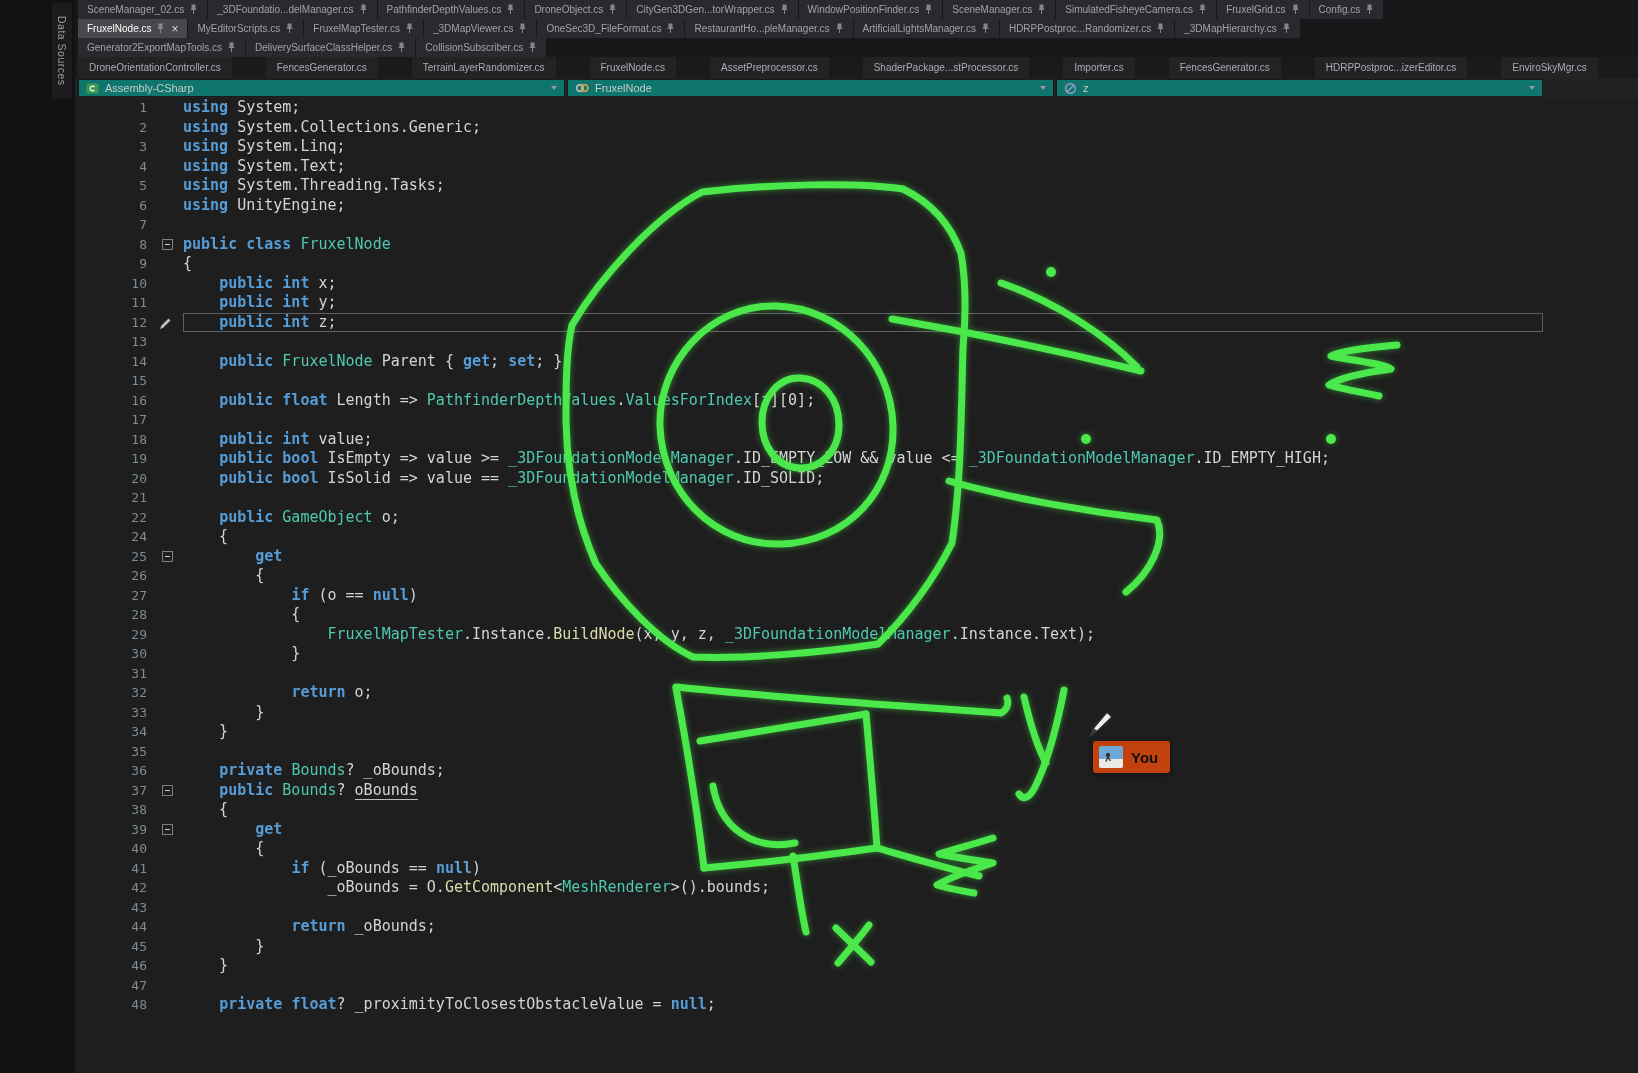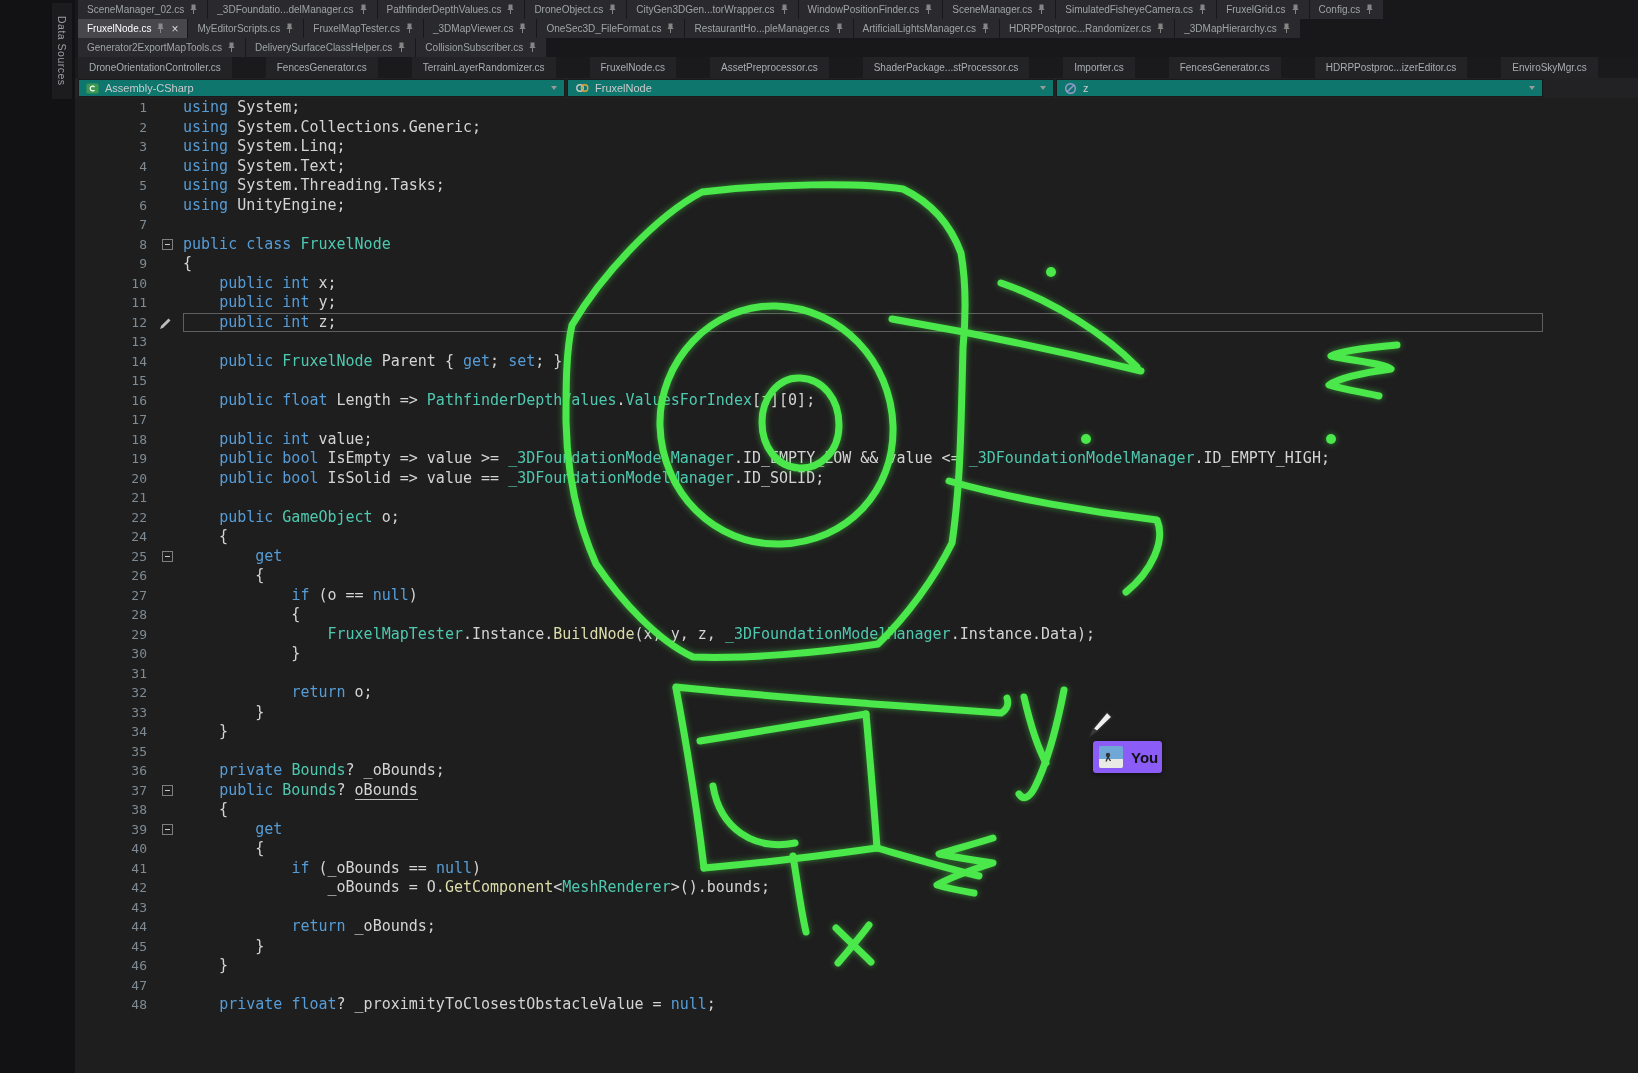--- a/index.html
+++ b/index.html
@@ -39,32 +39,32 @@
   .code-row{display:flex;height:19.5px;line-height:19.5px;position:relative;}
   .line-num{width:78px;flex:none;text-align:right;color:#7e8b94;font-size:13px;padding-right:6px;position:relative;}
   .gutter-pencil{position:absolute;right:-19px;top:3px;}
   .fold-col{width:30px;flex:none;position:relative;}
   .fold-box{position:absolute;left:9px;top:4px;width:11px;height:11px;border:1px solid #7e7e7e;
             background:#1e1e1e;display:flex;align-items:center;justify-content:center;cursor:pointer;}
   .fold-box::after{content:"";width:5px;height:1px;background:#c8c8c8;}
   .line-code-wrap{flex:1;margin-right:95px;position:relative;}
   .code-row.current .line-code-wrap{outline:1px solid #5f5f62;outline-offset:-1px;}
   .line-code{white-space:pre;color:#d4d4d4;}
-  .tk-k{color:#569cd6;}
+  .tk-k{color:#569cd6;font-weight:bold;}
   .tk-t{color:#4ec9b0;}
   .tk-m{color:#dcdcaa;}
   .tk-p{color:#d4d4d4;}
   .tk-u{color:#d4d4d4;border-bottom:1px solid #bdbdbd;}
 
   
   .anno{position:absolute;inset:0;pointer-events:none;filter:drop-shadow(0 0 3px rgba(74,232,74,.5));}
 
   .pencil-cursor{position:absolute;left:1085px;top:707px;}
-  .you-badge{position:absolute;left:1093px;top:741px;background:#8b5cf6;border-radius:3px;
-             display:flex;align-items:center;gap:8px;padding:5px 4px 5px 6px;
+  .you-badge{position:absolute;left:1093px;top:741px;background:#c2410c;border-radius:3px;
+             display:flex;align-items:center;gap:8px;padding:5px 12px 5px 6px;
              box-shadow:0 1px 5px rgba(0,0,0,.55);}
   .you-badge .txt{font-weight:bold;font-size:15px;color:#111;}
   .you-badge .avatar{display:flex;}
 </style>
 </head>
 <body>
 
 <div class="root">
 
   <div class="left-strip">
@@ -539,21 +539,21 @@
             <div class="line-num">28</div>
             <div class="fold-col"></div>
             <div class="line-code-wrap">
               <div class="line-code"><span class="tk-p">            {</span></div>
             </div>
           </div>
           <div class="code-row">
             <div class="line-num">29</div>
             <div class="fold-col"></div>
             <div class="line-code-wrap">
-              <div class="line-code"><span class="tk-p">                </span><span class="tk-t">FruxelMapTester</span><span class="tk-p">.Instance.</span><span class="tk-m">BuildNode</span><span class="tk-p">(x, y, z, </span><span class="tk-t">_3DFoundationModelManager</span><span class="tk-p">.Instance.Data);</span></div>
+              <div class="line-code"><span class="tk-p">                </span><span class="tk-t">FruxelMapTester</span><span class="tk-p">.Instance.</span><span class="tk-m">BuildNode</span><span class="tk-p">(x, y, z, </span><span class="tk-t">_3DFoundationModelManager</span><span class="tk-p">.Instance.Text);</span></div>
             </div>
           </div>
           <div class="code-row">
             <div class="line-num">30</div>
             <div class="fold-col"></div>
             <div class="line-code-wrap">
               <div class="line-code"><span class="tk-p">            }</span></div>
             </div>
           </div>
           <div class="code-row">

